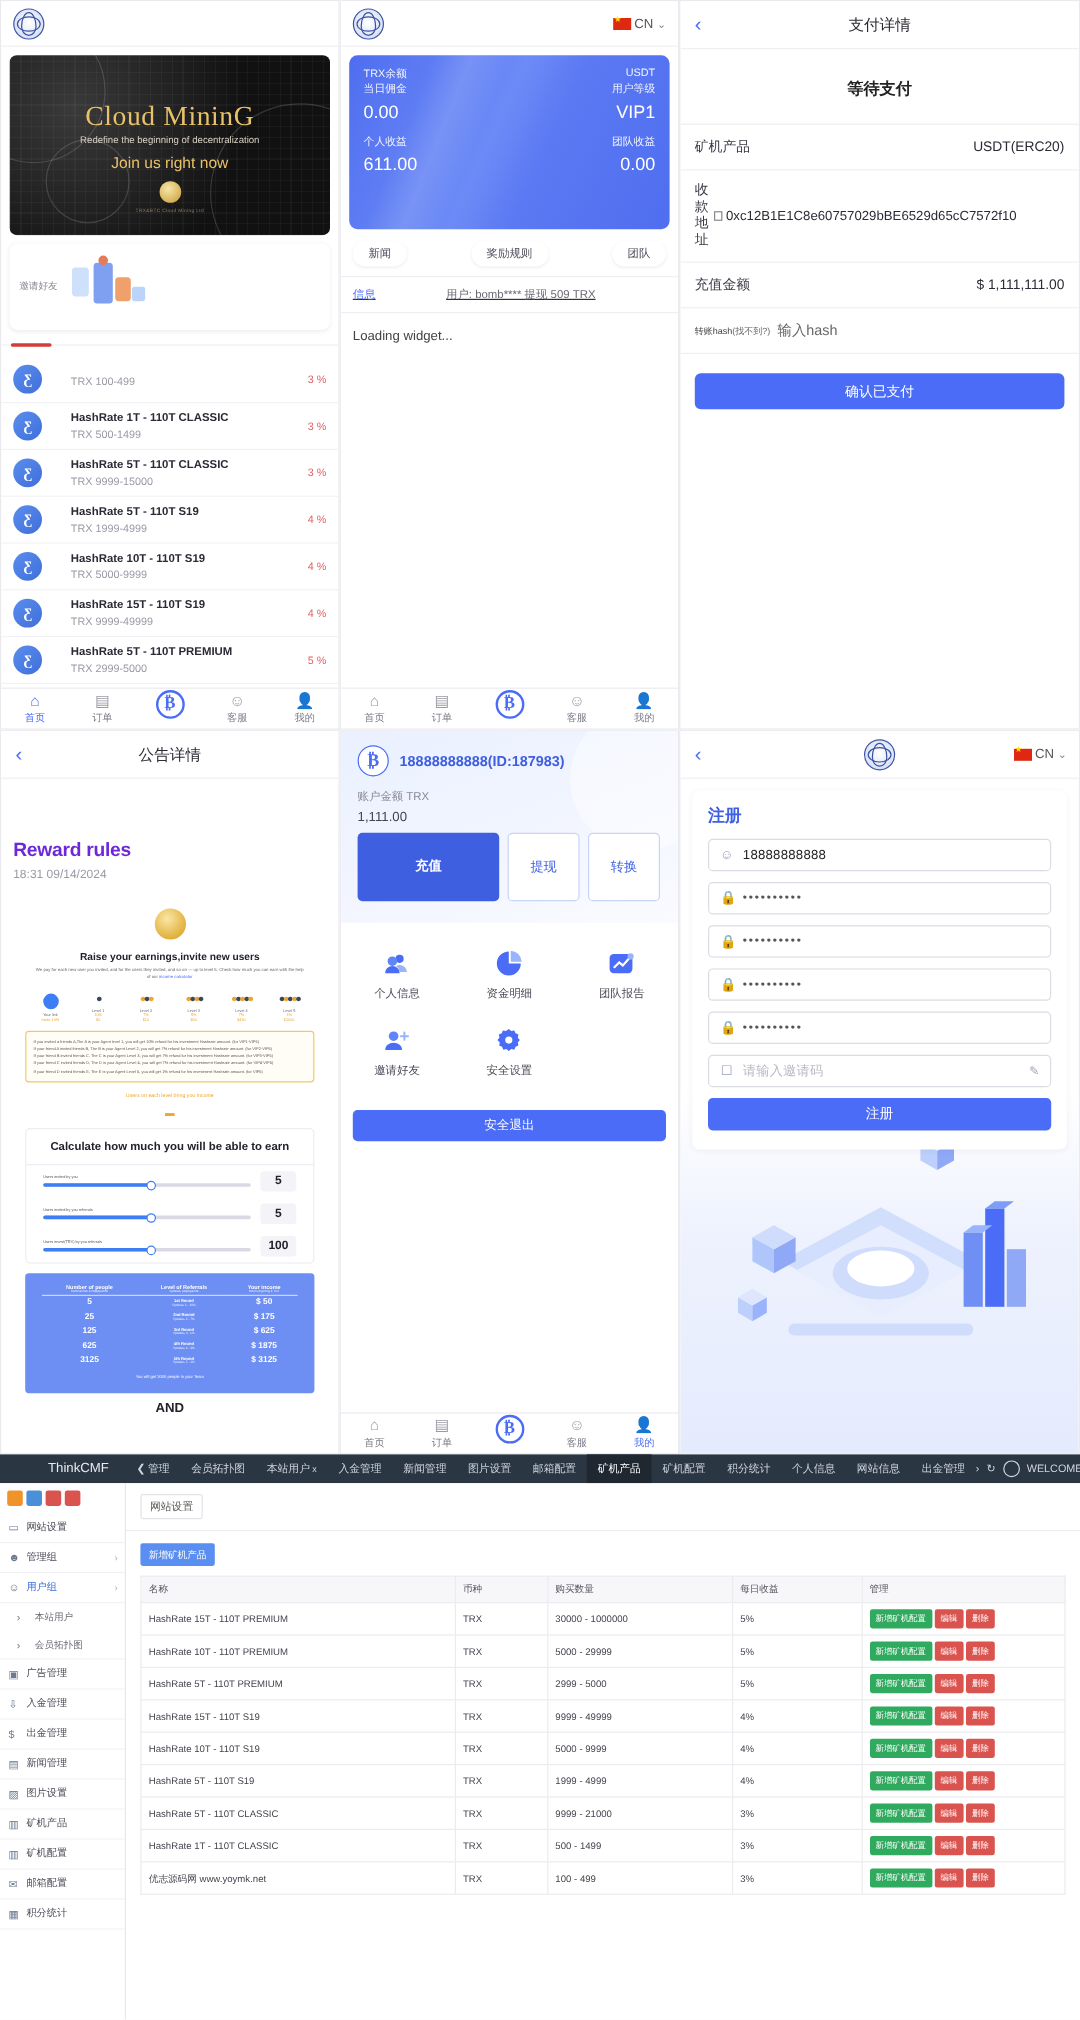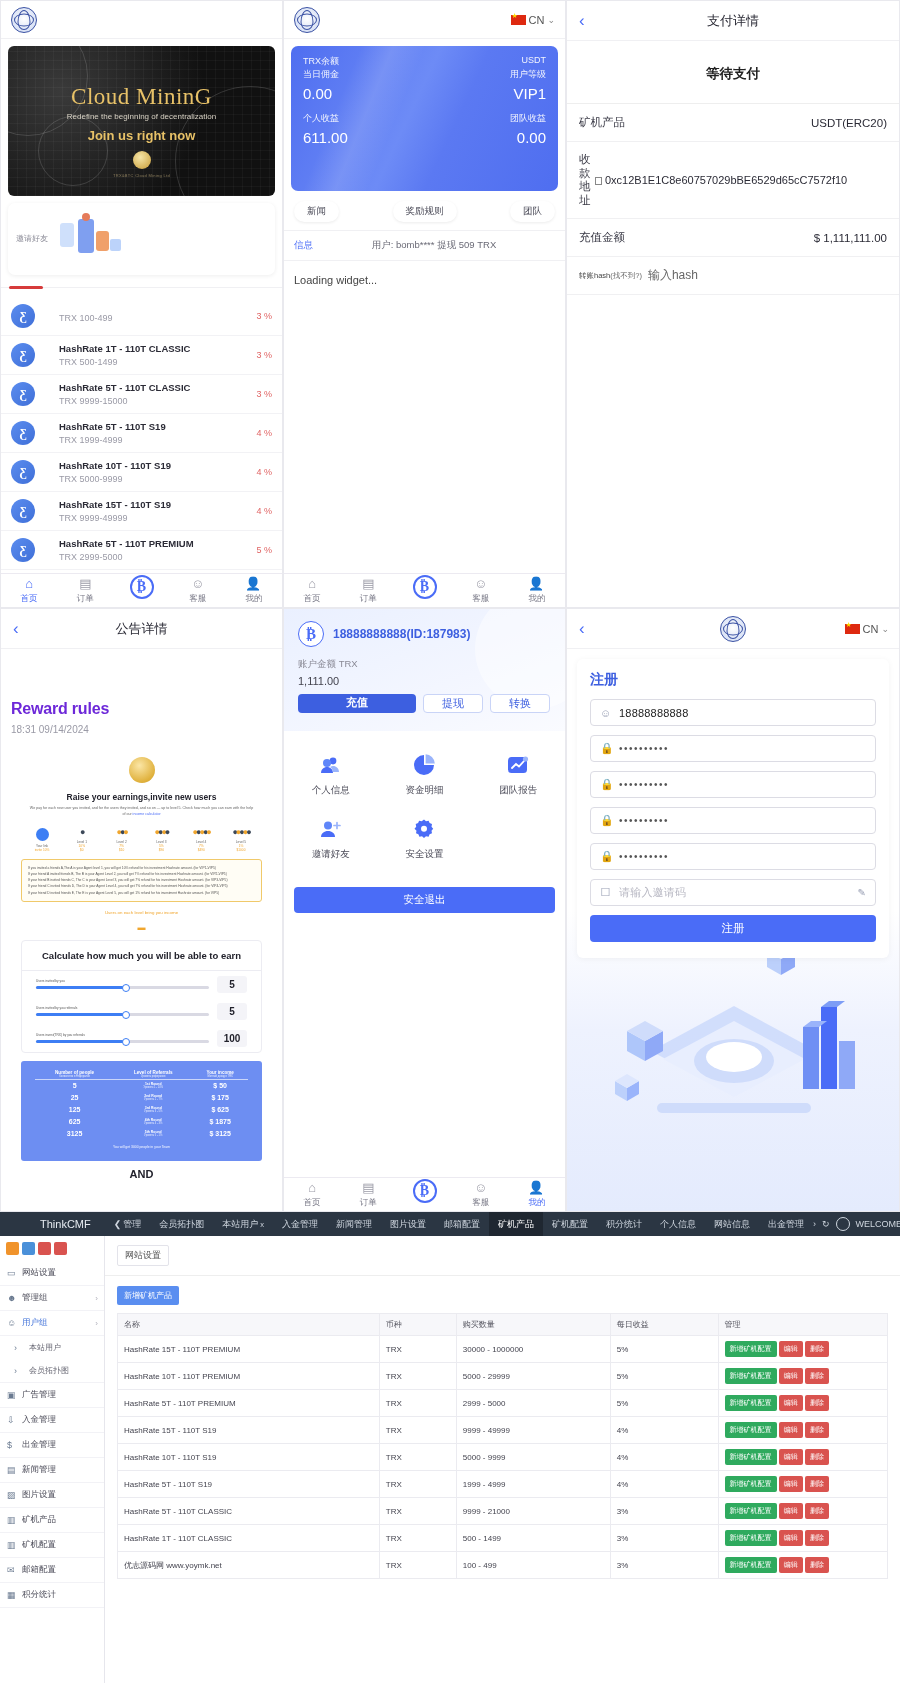--- a/index.html
+++ b/index.html
@@ -44,21 +44,21 @@
      background:
       repeating-linear-gradient(90deg, rgba(255,255,255,.035) 0 1px, transparent 1px 9px),
       repeating-linear-gradient(0deg, rgba(255,255,255,.035) 0 1px, transparent 1px 9px),
       radial-gradient(circle at 20% 30%, #3a3a3a 0%, #111 60%),
       #0b0b0b;
   }
   .banner .circ { position:absolute; border-radius:50%; border:1px solid rgba(200,200,200,.20); }
   .bnr-txt { position:absolute; left:0; right:0; top:38px; text-align:center; }
   .bnr-t1 { font-family:"Liberation Serif", serif; font-size:23px; color:#e8c268; letter-spacing:.5px; }
   .bnr-t2 { font-size:8px; color:#d8d2c4; margin-top:2px; }
-  .bnr-t3 { font-size:13px; color:#e8c268; margin-top:7px;font-weight:bold; }
+  .bnr-t3 { font-size:13px; color:#e8c268; margin-top:7px; }
   .bnr-coin { width:18px;height:18px;border-radius:50%;margin:8px auto 0;
       background:radial-gradient(circle at 40% 35%, #f6e6a8, #c79b35);}
   .bnr-t4 { font-size:4px; color:#8d7f5e; margin-top:4px; letter-spacing:.3px;}
 
   
   .twocards { display:flex; gap:8px; padding:0 7px; }
   .card2 { flex:1; height:72px; background:#fff; border-radius:7px; box-shadow:0 1px 4px rgba(0,0,0,.07);
             display:flex; align-items:center; padding:0 8px; position:relative; overflow:hidden; }
   .card2 .lbl { font-size:8px; color:#8a8a96; width:36px; line-height:1.3; }
   .illu { flex:1; height:60px; position:relative; }
@@ -97,21 +97,21 @@
   .balcard .sheen { position:absolute; top:-40px; left:40px; width:60px; height:240px; transform:rotate(22deg);
       background:linear-gradient(90deg,rgba(255,255,255,0),rgba(255,255,255,.13),rgba(255,255,255,0)); }
   .balrow { display:flex; justify-content:space-between; }
   .balrow .k { font-size:9px; opacity:.92; }
   .balrow .v { font-size:15px; margin:4px 0 10px; }
   .balrow .v.r { text-align:right; }
   .btns3 { display:flex; justify-content:space-between; padding:3px 10px 8px; }
   .pill { background:#fff; border-radius:12px; padding:4px 13px; font-size:9.5px; color:#4b4b58;
           box-shadow:0 1px 3px rgba(0,0,0,.08); }
   .newsbar { display:flex; align-items:flex-end; padding:8px 10px; border-top:1px solid #f0f0f3;
-             border-bottom:1px solid #f0f0f3; font-size:9.5px;}
+             border-bottom:1px solid #f0f0f3; font-size:9.5px;text-decoration:underline;}
   .newsbar .k { color:#4a6cf7; }
   .newsbar .m { flex:1; text-align:center; color:#6a6a76; }
   .loading { padding:13px 10px; font-size:11px; color:#444; }
 
   
   .navbar { height:40px; display:flex; align-items:center; justify-content:center; position:relative;
             border-bottom:1px solid #f0f0f3; background:#fff; }
   .navbar .back { position:absolute; left:12px; top:50%; transform:translateY(-50%); font-size:17px; color:#4a6cf7;}
   .navbar .ttl { font-size:13px; color:#2b2b36; }
   .navbar .logo { position:absolute; left:50%; transform:translateX(-50%); }
@@ -179,21 +179,21 @@
   .acct-hd .ring { position:absolute; right:-30px; top:-20px; width:120px;height:120px;border-radius:50%;
       background:rgba(255,255,255,.45); }
   .acct-u { display:flex; align-items:center; gap:9px; position:relative;}
   .acct-btc { width:26px;height:26px;border-radius:50%;border:1.5px solid #4a6cf7;display:flex;
       align-items:center;justify-content:center;color:#4a6cf7;font-weight:bold;font-size:15px;
       font-family:"Liberation Serif",serif; background:#fff;}
   .acct-name { font-size:12px; font-weight:bold; color:#3d5fe0; }
   .acct-k { font-size:9.5px; color:#8a8a96; margin-top:11px; position:relative;}
   .acct-v { font-size:11px; color:#44444f; margin-top:4px; position:relative;}
   .acct-btns { display:flex; gap:7px; margin-top:7px; position:relative;}
-  .abtn { flex:0 0 auto; padding:1px 0; width:118px; text-align:center; border-radius:4px; font-size:11px;
+  .abtn { flex:0 0 auto; padding:20px 0; width:118px; text-align:center; border-radius:4px; font-size:11px;
       background:#3d5fe0; color:#fff; font-weight:bold;}
   .abtn.o { background:#fff; color:#3d5fe0; border:1px solid #c9d4f7; width:60px; font-weight:normal;}
   .grid6 { display:flex; flex-wrap:wrap; padding:14px 0 4px; background:#fff;}
   .g6 { width:33.33%; text-align:center; padding:8px 0 12px; }
   .g6 .gi { height:24px; margin-bottom:7px; display:flex; align-items:center; justify-content:center;}
   .g6 .gl { font-size:9.5px; color:#4b4b58; }
   .exitbtn { margin:10px 10px 0; height:26px; border-radius:4px; background:#4a6cf7; color:#fff;
       display:flex; align-items:center; justify-content:center; font-size:10.5px;}
 
   
@@ -463,20 +463,21 @@
     <div class="prow2">
       <div class="k">充值金额</div>
       <div class="v">$ 1,111,111.00</div>
     </div>
 
     <div class="hashrow">
       <div class="k"><span>转账hash</span><em>(找不到?)</em></div>
       <div class="inp">输入hash</div>
     </div>
 
+    <div class="bigbtn">确认已支付</div>
   </div>
 
   <div class="panel p4">
     <div class="navbar">
       <div class="back">‹</div>
       <div class="ttl">公告详情</div>
     </div>
 
     <div class="doc">
       <h1>Reward rules</h1>

